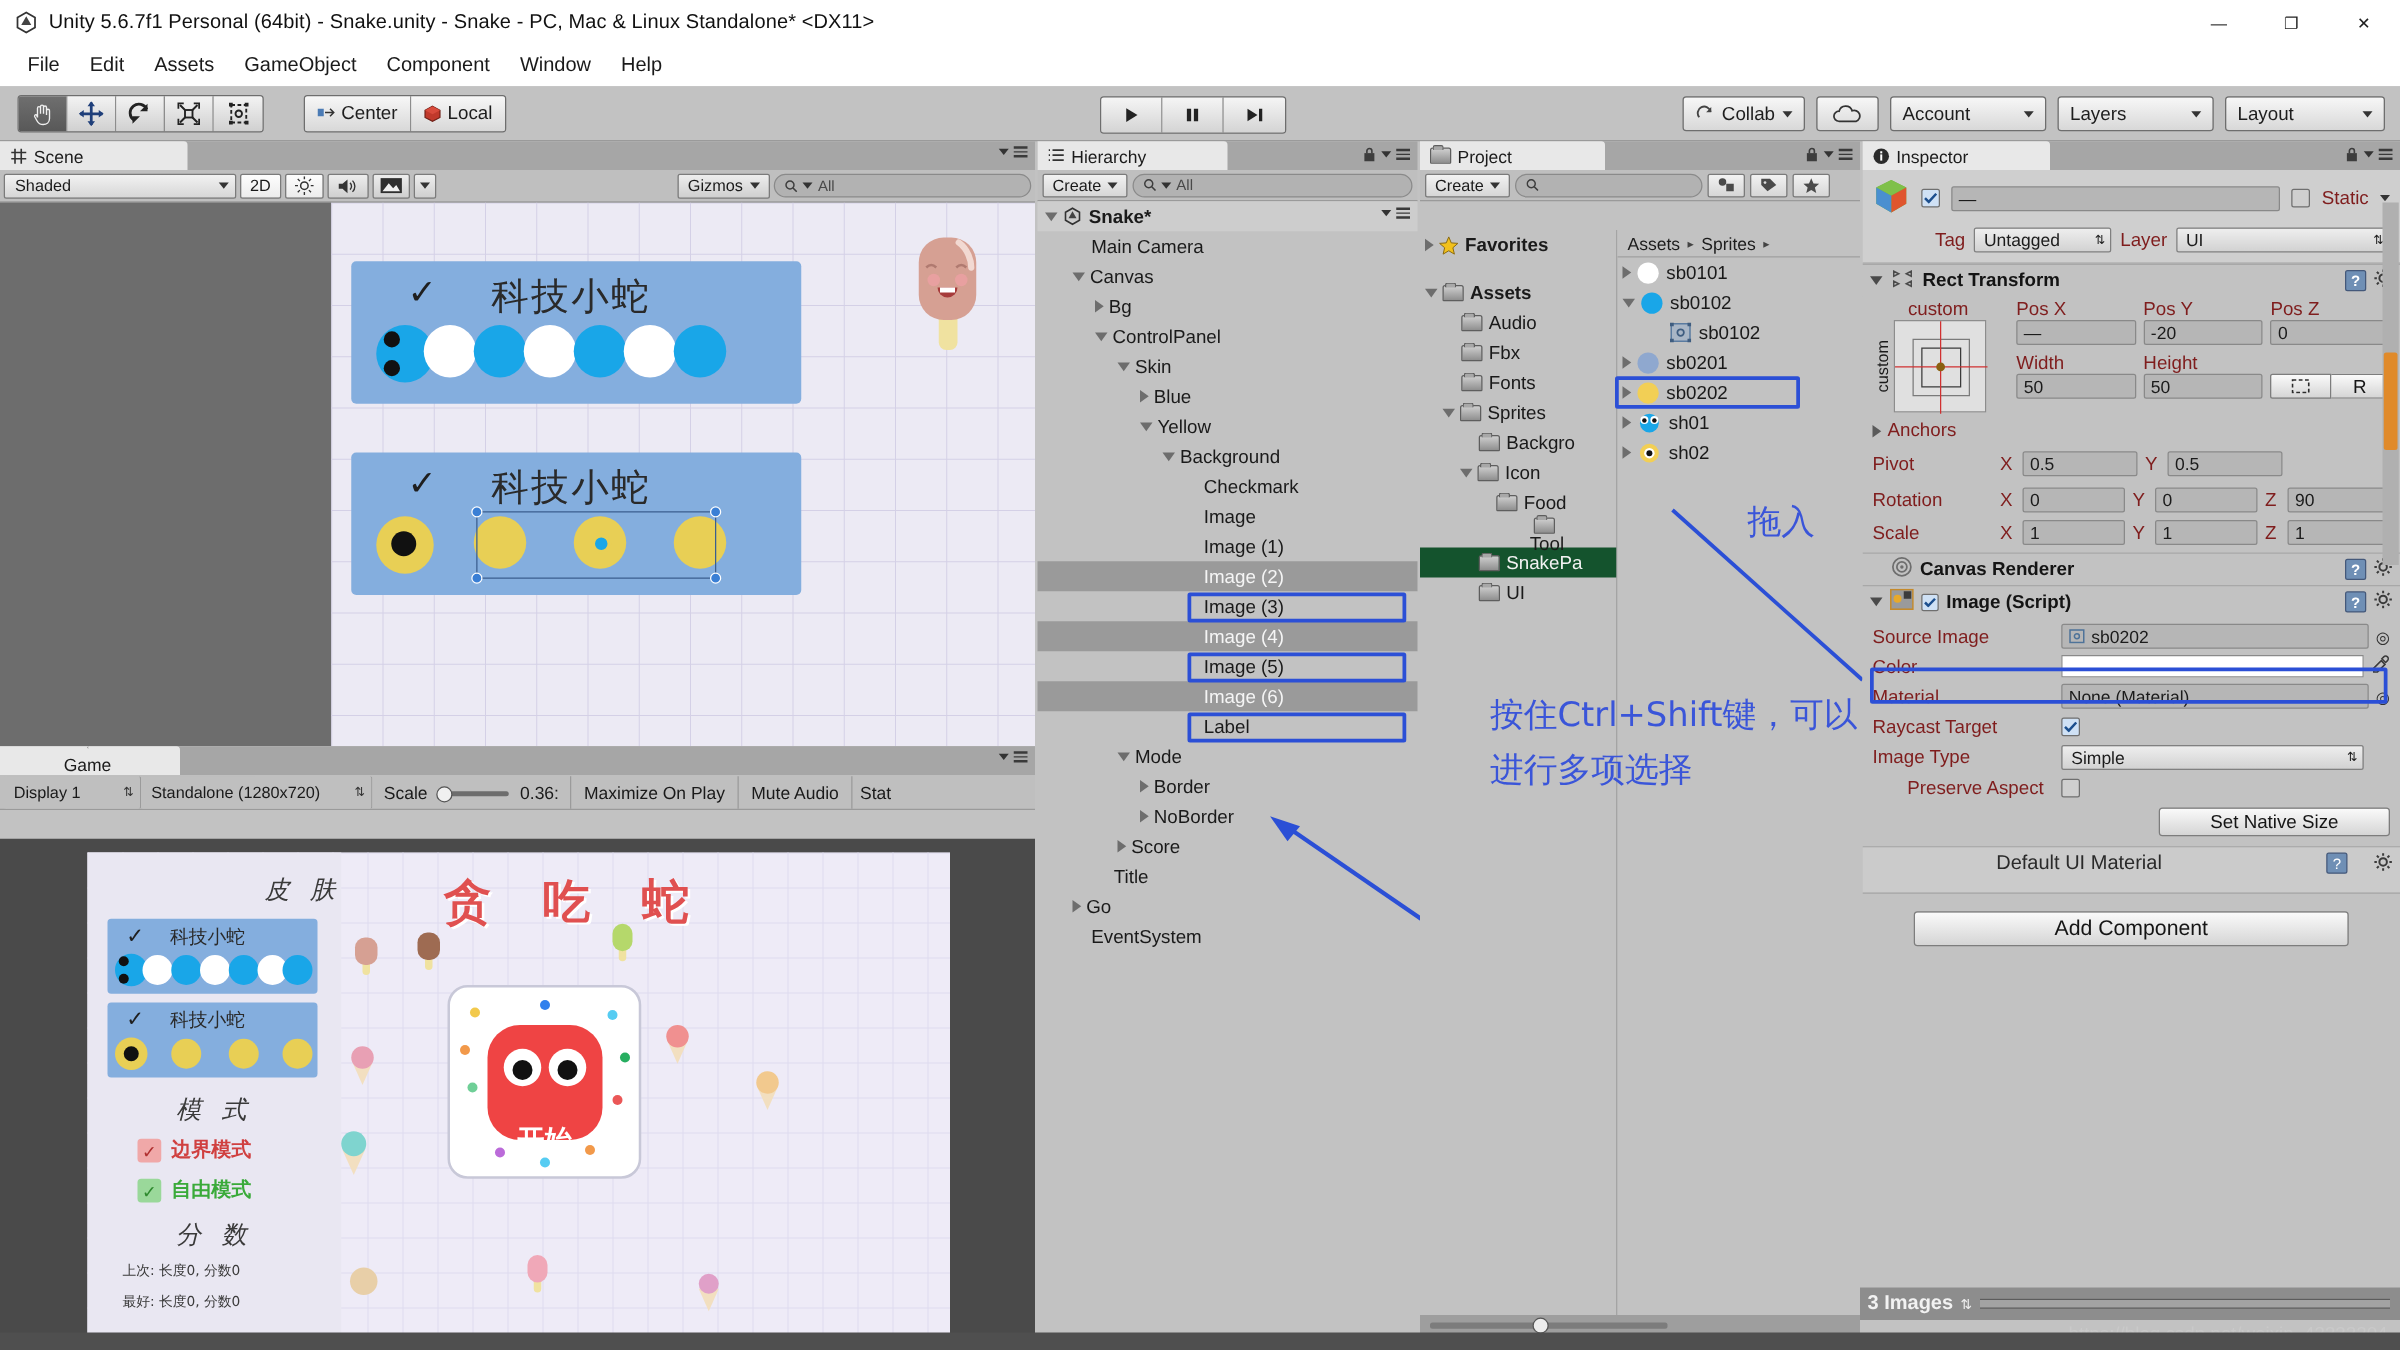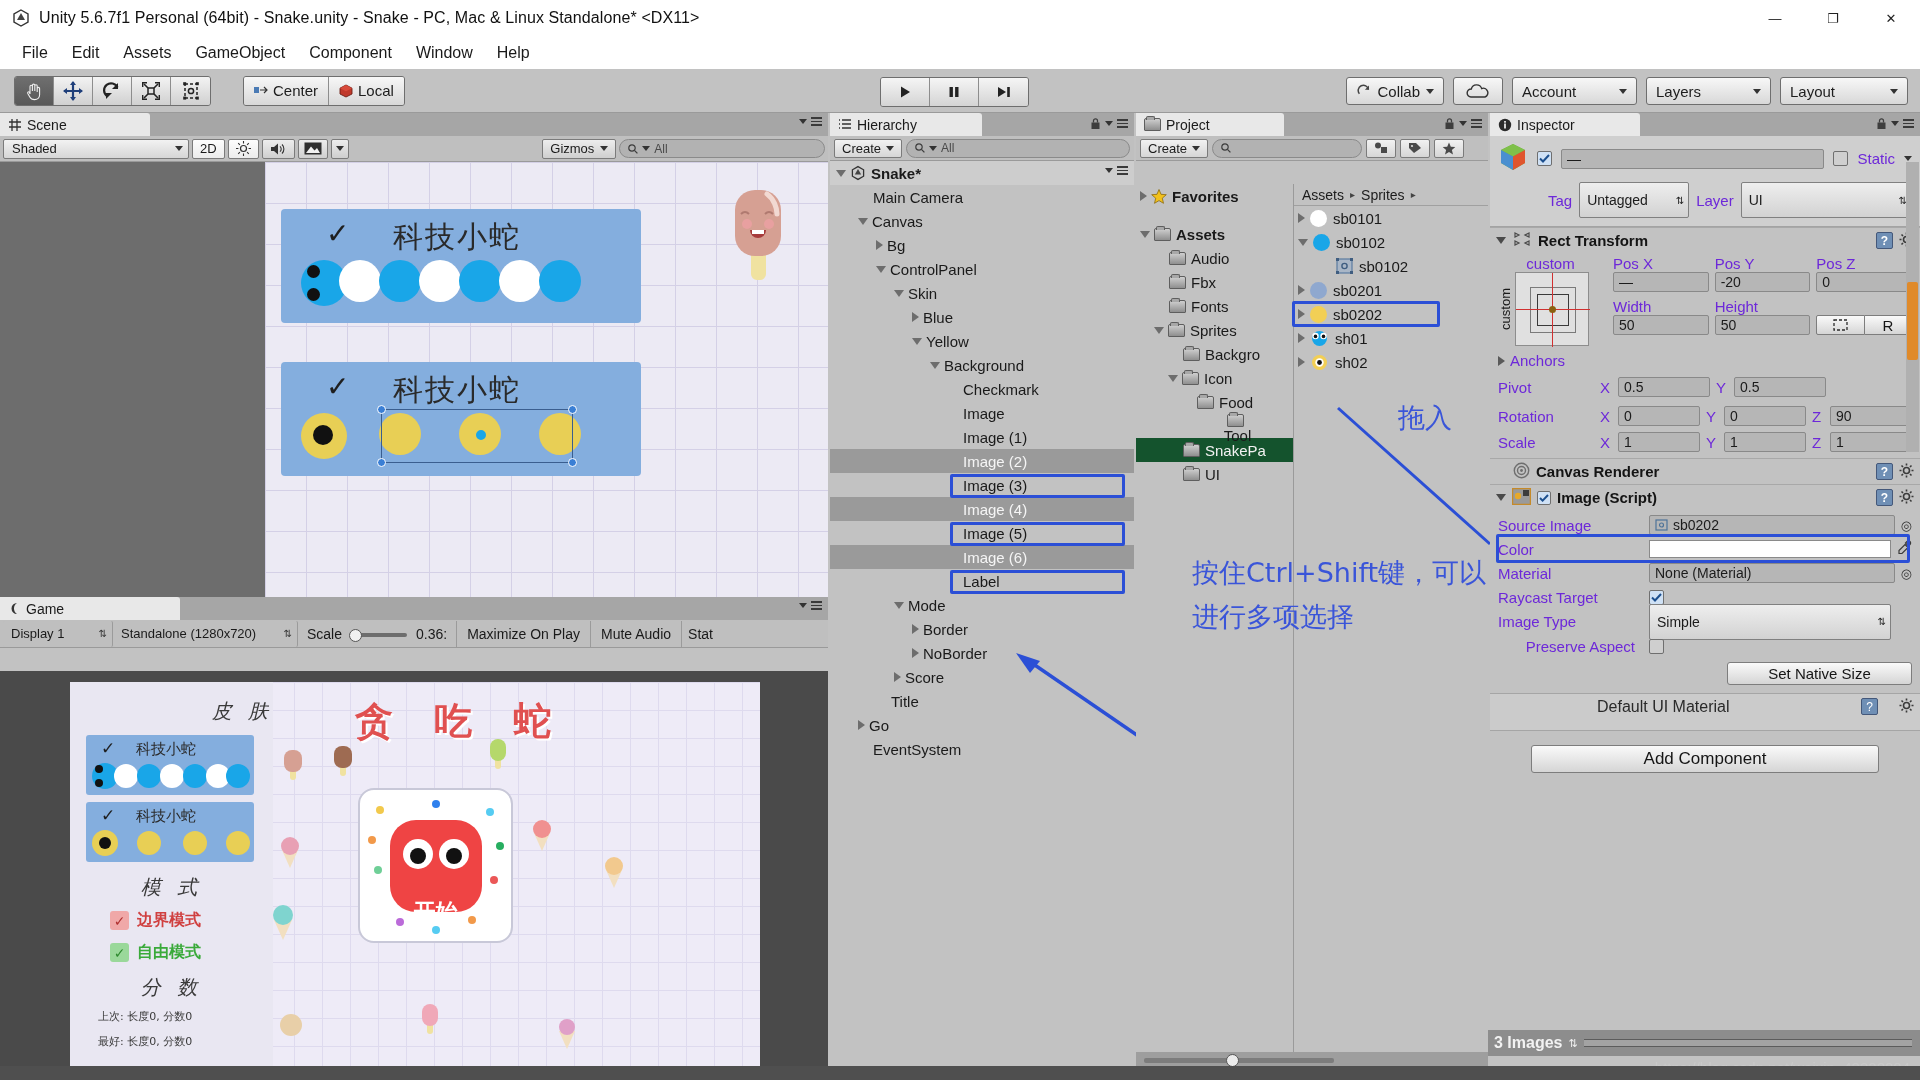--- a/index.html
+++ b/index.html
@@ -125,26 +125,26 @@
   .folder { width:17px; height:13px; background:linear-gradient(#cfcfcf,#8f8f8f); border:1px solid #5e5e5e; border-radius:2px 2px 1px 1px; position:relative; flex:none;}
   .folder::before{content:"";position:absolute;left:1px;top:-3px;width:7px;height:3px;background:#a8a8a8;border:1px solid #5e5e5e;border-bottom:none;border-radius:2px 2px 0 0;}
   .crumb { height:22px; display:flex; align-items:center; gap:6px; font-size:14px; color:#1c1c1c; padding-left:8px; background:#c2c2c2; border-bottom:1px solid #a0a0a0;}
   .proj-status { position:absolute; left:0; right:0; bottom:0; height:28px; background:#9e9e9e; }
 
   
   #inspector-panel { left:1490px; top:113px; width:430px; height:967px; }
   .insp-body { position:absolute; left:0; right:0; top:23px; bottom:0; background:#c2c2c2; overflow:hidden;}
   .insp-head { background:#cfcfcf; padding:6px 8px 8px 8px; border-bottom:1px solid #a3a3a3;}
   .field { height:20px; background:#b6b6b6; border:1px solid #898989; border-radius:2px; font-size:14px; color:#1b1b1b; display:flex; align-items:center; padding:0 5px;}
-  .dropfield { height:36px; background:linear-gradient(#eeeeee,#d2d2d2); border:1px solid #808080; border-radius:2px; font-size:14px;
+  .dropfield { height:20px; background:linear-gradient(#eeeeee,#d2d2d2); border:1px solid #808080; border-radius:2px; font-size:14px;
     color:#1b1b1b; display:flex; align-items:center; justify-content:space-between; padding:0 4px 0 7px;}
   .cbox { width:15px; height:15px; background:#cfcfcf; border:1px solid #6f6f6f; border-radius:2px; display:flex; align-items:center; justify-content:center; }
   .cbox.checked { background:#cfe1f5; }
   .comp-header { display:flex; align-items:center; gap:6px; height:26px; background:#c2c2c2; border-top:1px solid #a8a8a8; padding:0 6px; font-weight:bold; font-size:15px; color:#141414;}
-  .lbl { font-size:15px; color:#6d28d9; }
+  .lbl { font-size:15px; color:#7f1d1d; }
   .section-sep { height:1px; background:#a5a5a5; }
   .btn3d { background:linear-gradient(#fafafa,#d5d5d5); border:1px solid #7d7d7d; border-radius:3px; display:flex; align-items:center; justify-content:center; font-size:15px; color:#151515;}
   .qmark { width:17px;height:17px;background:#6f8fb5;border:1px solid #44587a;border-radius:2px;color:#fff;font-size:12px;display:flex;align-items:center;justify-content:center;}
 
   
   .anno { position:absolute; color:#3a55d9; font-size:27px; font-family:"DejaVu Sans", sans-serif; white-space:pre; line-height:1.45;}
   .status-url { position:absolute; right:10px; bottom:4px; font-size:15px; color:#c9c9c9;}
   .bottom-bar { position:absolute; left:0; bottom:0; width:1920px; height:14px; background:#4f4f4f;}
 </style>
 </head>
@@ -393,21 +393,21 @@
                 <rect x="25" y="46" width="12" height="4" fill="#fff"></rect>
               </svg>
           </div>
         </div>
       </div>
     </div>
   </div>
 
   <div class="panel" id="game-panel">
     <div class="panel-tabrow">
-      <div class="panel-tab" style="width:180px;">
+      <div class="panel-tab" style="width:144px;flex-direction:column;">
         <svg width="13" height="13" viewBox="0 0 13 13">
             <path d="M9 1a5.5 5.5 0 100 11A6.5 6.5 0 019 1z" fill="#333"></path>
           </svg>
         <span>Game</span>
       </div>
       <div class="tab-lockrow">
         <span class="caret"></span>
         <span class="hamburger">
             <i></i>
             <i></i>

